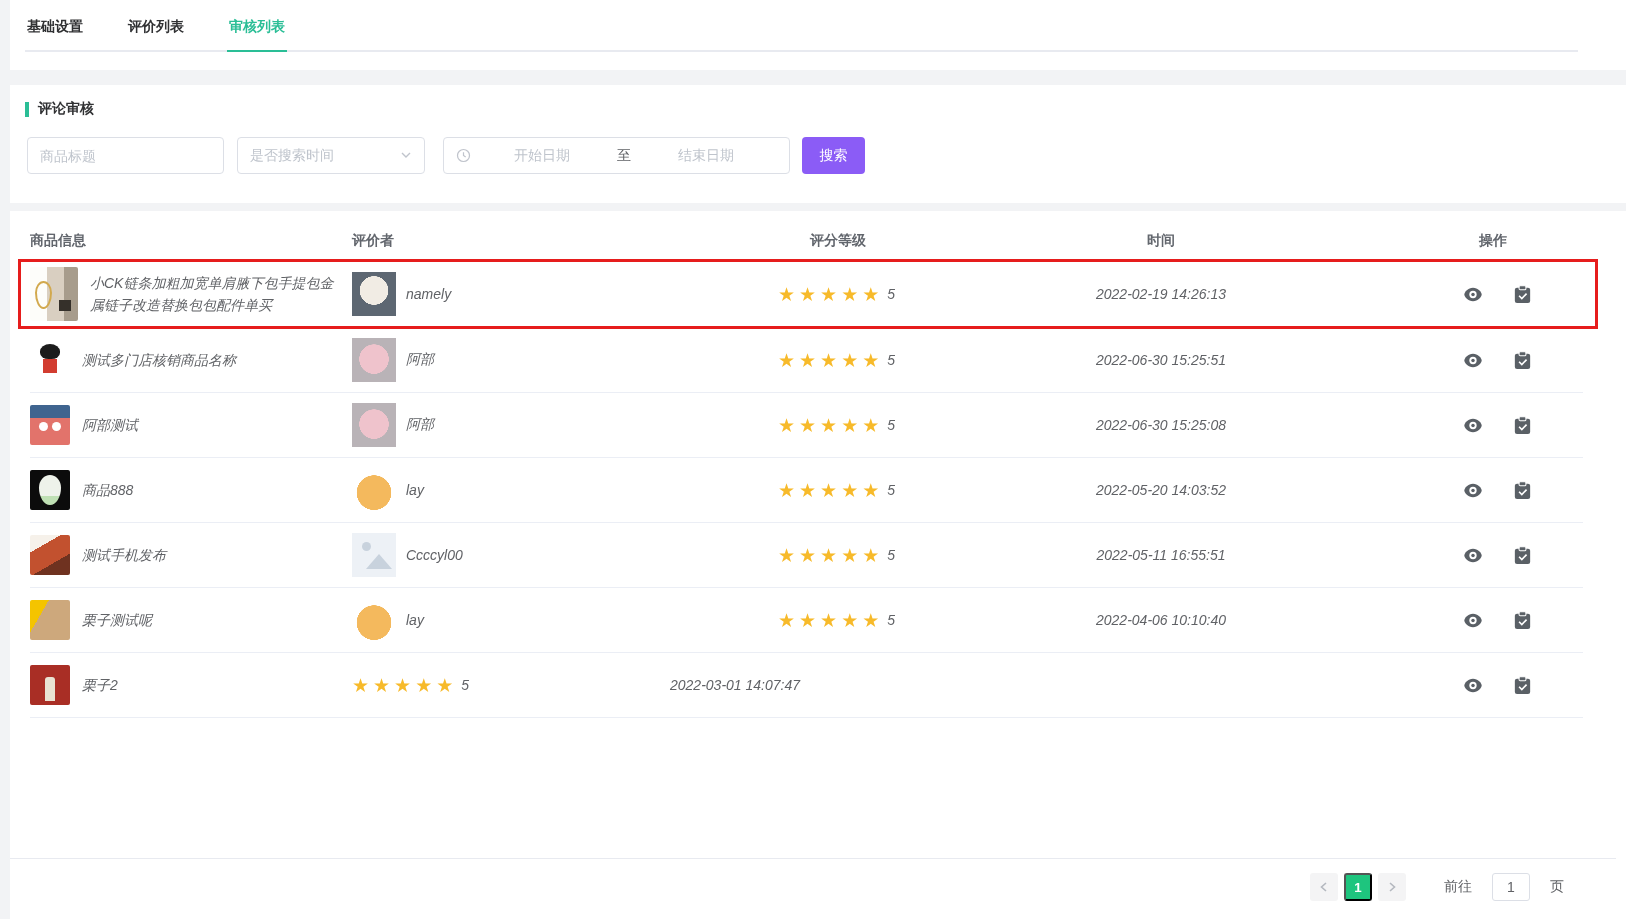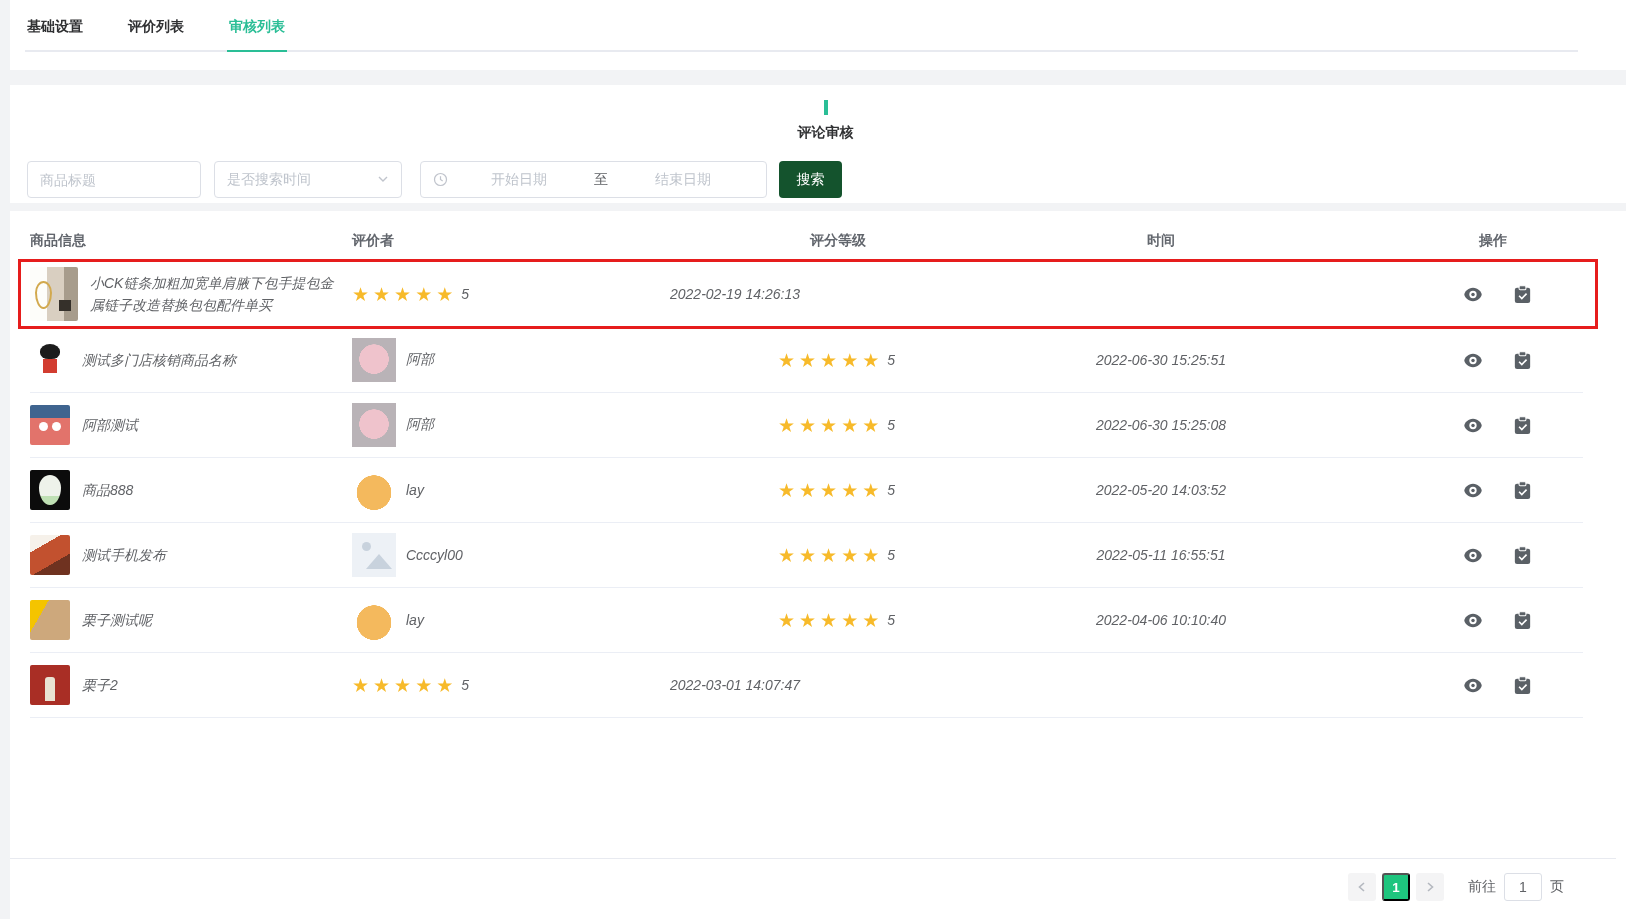--- a/index.html
+++ b/index.html
@@ -11,32 +11,32 @@
 
   
   .tabs-card { height:70px; padding:18px 16px 0 15px; }
   .tabs { display:flex; border-bottom:2px solid #e8eaf0; width:1553px; }
   .tab { margin-right:41px; padding:0 2px 14px 2px; font-size:14px; font-weight:700;
          color:#303133; cursor:pointer; border-bottom:2px solid transparent; margin-bottom:-2px; }
   .tab.active { color:#2abe96; border-bottom-color:#2abe96; }
 
   
   .search-card { margin-top:15px; height:118px; padding:15px 0 0 15px; }
-  .section-title { display:flex; align-items:center; gap:9px; font-weight:700; font-size:14px; color:#303133;flex-direction:column; }
+  .section-title { display:flex; align-items:center; gap:9px; font-weight:700; font-size:14px; color:#303133; }
   .section-bar { width:4px; height:15px; background:#2abe96; display:inline-block; }
   .filters { display:flex; align-items:center; margin-top:19px; }
   .ipt, .sel, .daterange { height:37px; border:1px solid #dcdfe6; border-radius:4px; background:#fff; }
-  .ipt { width:174px; margin-left:2px; padding:0 12px; font-size:14px; color:#606266; outline:none; }
+  .ipt { width:197px; margin-left:2px; padding:0 12px; font-size:14px; color:#606266; outline:none; }
   .ipt::placeholder { color:#bfc4cc; }
   .sel { width:188px; margin-left:13px; display:flex; align-items:center; justify-content:space-between;
          padding:0 12px; color:#bfc4cc; cursor:pointer; }
   .daterange { width:347px; margin-left:18px; display:flex; align-items:center; padding:0 12px; color:#bfc4cc; }
   .daterange .dr-input { flex:1; text-align:center; color:#bfc4cc; cursor:text; }
   .daterange .dr-sep { color:#606266; padding:0 4px; }
-  .search-btn { width:63px; height:37px; margin-left:12px; background:#14532d; color:#fff;
+  .search-btn { width:63px; height:37px; margin-left:12px; background:#8b5cf6; color:#fff;
                 border:none; border-radius:4px; font-size:14px; cursor:pointer; }
 
   
   .table-card { margin-top:8px; height:708px; display:flex; flex-direction:column; padding:22px 8px 0 20px; }
   .trow { display:flex; align-items:center; }
   .cell-product  { width:322px; display:flex; align-items:center; }
   .cell-reviewer { width:426px; display:flex; align-items:center; }
   .cell-rating   { width:233px; display:flex; align-items:center; }
   .cell-time     { width:300px; text-align:center; }
   .cell-actions  { flex:1; display:flex; align-items:center; justify-content:flex-end;
@@ -97,21 +97,21 @@
       border-bottom:15px solid #c8d2dd; }
 
   
   .spacer { flex:1; }
   .pager-zone { border-top:1px solid #e8eaf0; width:1606px; margin-left:-20px;
       display:flex; justify-content:flex-end; align-items:center; padding:14px 52px 18px 0; gap:6px; }
   .pg-btn { width:28px; height:28px; border-radius:3px; background:#f4f4f5; border:none;
       display:flex; align-items:center; justify-content:center; cursor:pointer; }
   .pg-num { width:28px; height:28px; border-radius:3px; background:#1ec57e; color:#fff;
       font-weight:700; display:flex; align-items:center; justify-content:center; cursor:pointer; }
-  .pg-goto { display:flex; align-items:center; gap:8px; margin-left:18px; color:#606266; }
+  .pg-goto { display:flex; align-items:center; gap:20px; margin-left:32px; color:#606266; }
   .pg-input { width:38px; height:28px; border:1px solid #dcdfe6; border-radius:3px;
       text-align:center; color:#606266; font-size:14px; outline:none; }
 </style>
 </head>
 <body>
 
 <div class="card tabs-card">
   <div class="tabs">
     <div class="tab">基础设置</div>
     <div class="tab">评价列表</div>
@@ -156,20 +156,24 @@
     <div class="cell-rating">评分等级</div>
     <div class="cell-time">时间</div>
     <div class="cell-actions">操作</div>
   </div>
 
   <div class="tbody">
     <div class="trow row highlighted">
       <div class="cell-product">
         <div class="thumb necklace-bag"></div>
         <div class="ptitle">小CK链条加粗加宽单肩腋下包手提包金属链子改造替换包包配件单买</div>
+      </div>
+      <div class="cell-reviewer">
+        <div class="avatar cat-photo"></div>
+        <div class="rname">namely</div>
       </div>
       <div class="cell-rating">
         <div class="stars">
             <span class="star">★</span>
             <span class="star">★</span>
             <span class="star">★</span>
             <span class="star">★</span>
             <span class="star">★</span>
           </div>
         <span class="rating-num">5</span>

